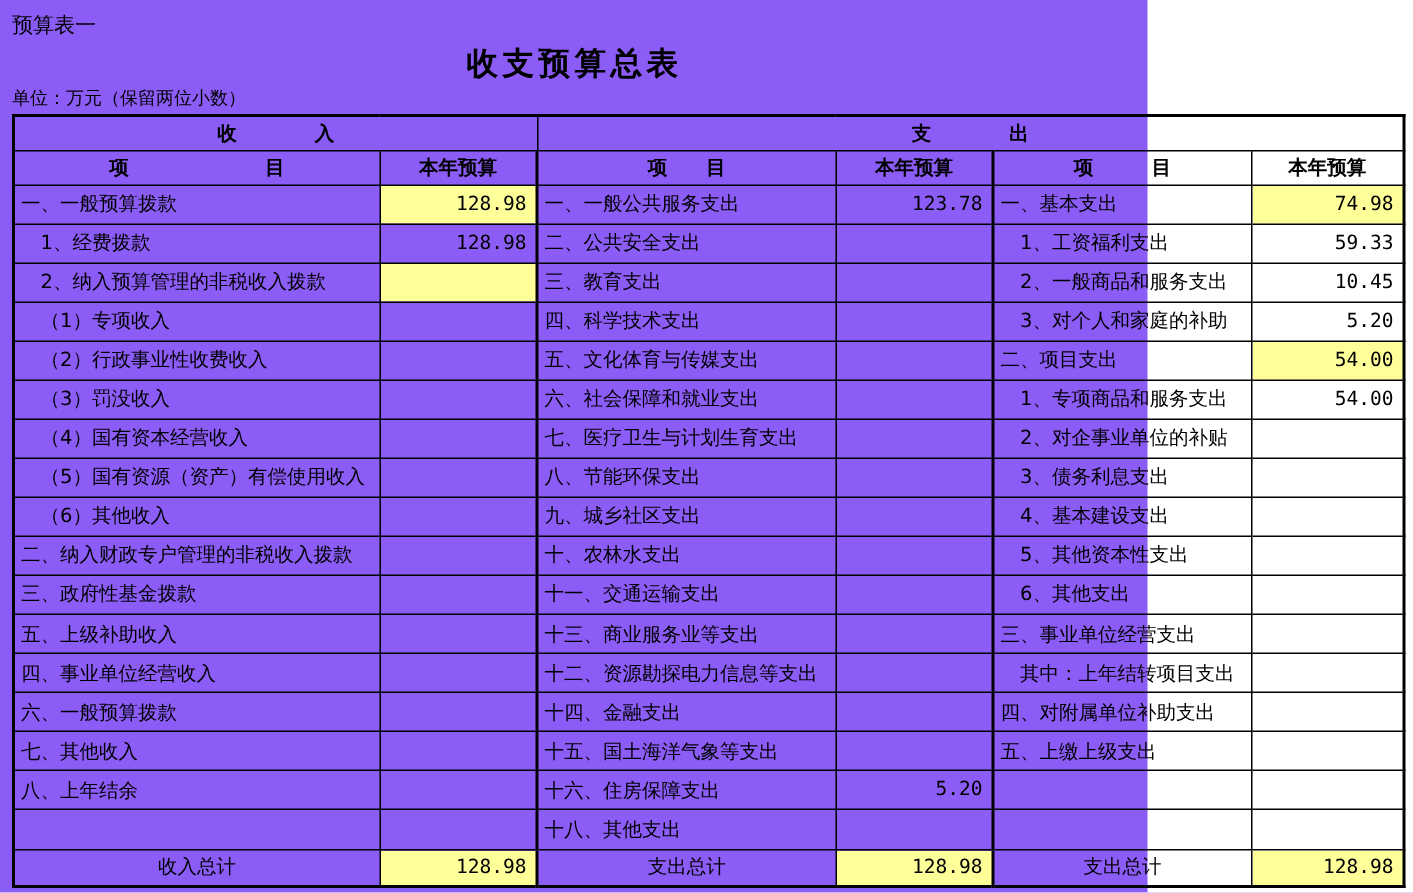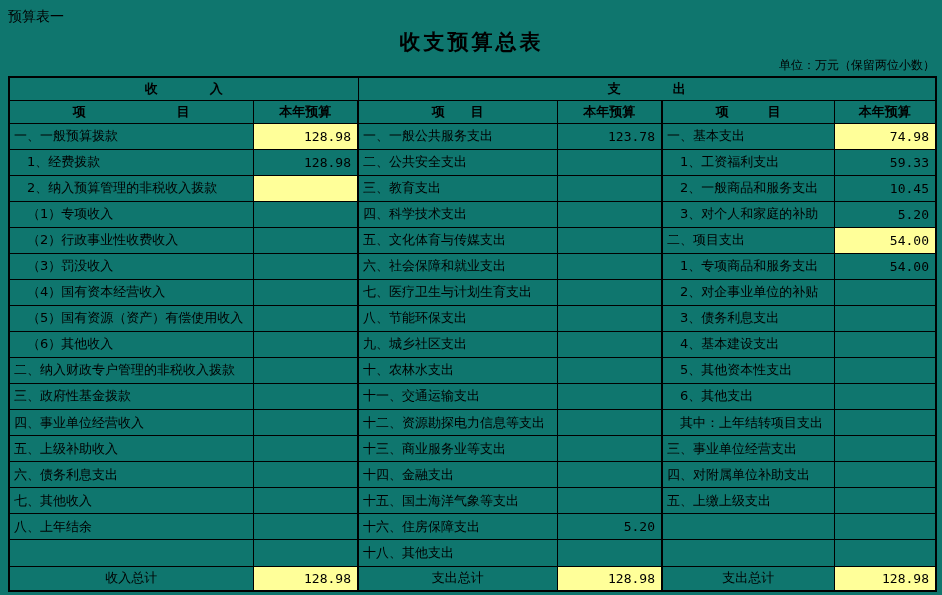--- a/index.html
+++ b/index.html
@@ -3,27 +3,27 @@
 <meta charset="utf-8">
 <style>
   * { margin:0; padding:0; box-sizing:border-box; }
   html,body { background:#fff; }
   body {
     width:942px; height:595px;
     font-family:"DejaVu Sans", sans-serif;
     color:#000;
     overflow:hidden;
   }
-  .page { width:942px; height:595px; padding:8px 7px 0 8px; background:#0f766e; }
+  .page { width:765px; height:595px; padding:8px 7px 0 8px; background:#8b5cf6; }
   .sheet-label { font-size:14px; height:18px; }
   .title {
     text-align:center; font-size:21px; font-weight:bold;
     letter-spacing:3px; height:30px; line-height:30px; margin-top:1px;
   }
-  .unit-note { text-align:right; font-size:12px; height:17px; line-height:17px; margin-bottom:2px; }
+  .unit-note { font-size:12px; height:17px; line-height:17px; margin-bottom:2px; }
   table.grid {
     width:927px; height:516px;
     border-collapse:collapse; table-layout:fixed;
     border:2px solid #000;
     font-size:13px;
   }
   .grid th, .grid td {
     border:1px solid #000;
     overflow:hidden; white-space:nowrap;
     vertical-align:middle;
@@ -155,37 +155,37 @@
         </tr>
         <tr>
           <td class="item">三、政府性基金拨款</td>
           <td class="val"></td>
           <td class="item">十一、交通运输支出</td>
           <td class="val"></td>
           <td class="item ind">6、其他支出</td>
           <td class="val"></td>
         </tr>
         <tr>
+          <td class="item">五、上级补助收入</td>
+          <td class="val"></td>
+          <td class="item">十三、商业服务业等支出</td>
+          <td class="val"></td>
+          <td class="item">三、事业单位经营支出</td>
+          <td class="val"></td>
+        </tr>
+        <tr>
           <td class="item">四、事业单位经营收入</td>
           <td class="val"></td>
           <td class="item">十二、资源勘探电力信息等支出</td>
           <td class="val"></td>
           <td class="item ind">其中：上年结转项目支出</td>
           <td class="val"></td>
         </tr>
         <tr>
-          <td class="item">五、上级补助收入</td>
-          <td class="val"></td>
-          <td class="item">十三、商业服务业等支出</td>
-          <td class="val"></td>
-          <td class="item">三、事业单位经营支出</td>
-          <td class="val"></td>
-        </tr>
-        <tr>
-          <td class="item">六、债务利息支出</td>
+          <td class="item">六、一般预算拨款</td>
           <td class="val"></td>
           <td class="item">十四、金融支出</td>
           <td class="val"></td>
           <td class="item">四、对附属单位补助支出</td>
           <td class="val"></td>
         </tr>
         <tr>
           <td class="item">七、其他收入</td>
           <td class="val"></td>
           <td class="item">十五、国土海洋气象等支出</td>

